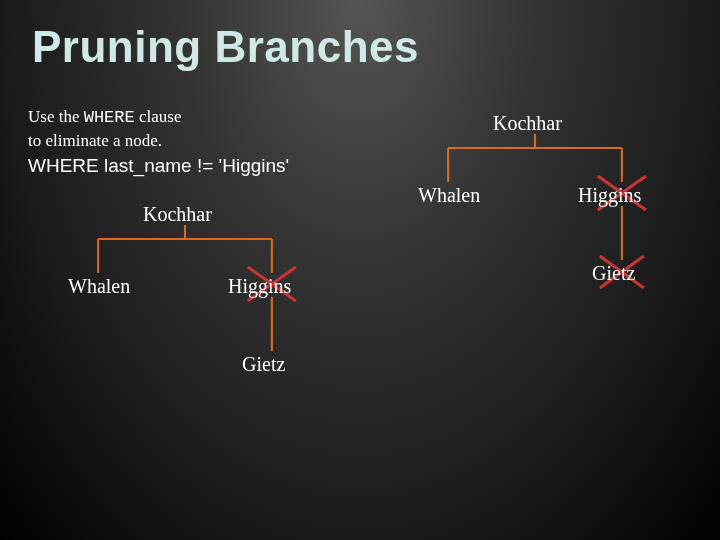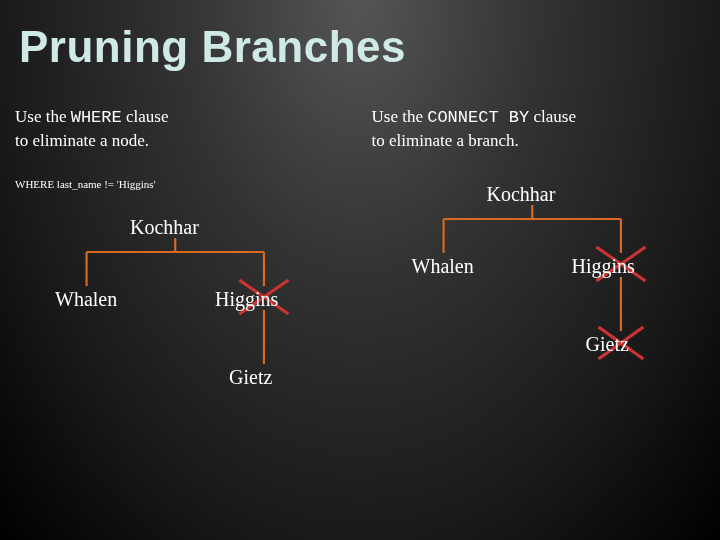--- a/index.html
+++ b/index.html
@@ -1,22 +1,22 @@
 <!DOCTYPE html>
 <html><head>
 <meta charset="utf-8">
 <style>
 html,body{margin:0;padding:0;width:720px;height:540px;background:radial-gradient(ellipse at top,#555 0%,#333 35%,#1a1a1a 70%,#000 100%);font-family:Georgia,serif;color:#fff;overflow:hidden}
-.slide{padding:22px 28px 0 15px;box-sizing:border-box;width:100%;height:100%;position:relative}
+.slide{padding:22px 28px 0 28px;box-sizing:border-box;width:100%;height:100%;position:relative}
 .title{font-family:Arial,Helvetica,sans-serif;font-weight:700;font-size:44px;color:#cfe9e7;margin:0 0 34px 4px;letter-spacing:.5px}
 .cols{display:flex;gap:36px}
 .col{flex:1}
-.desc{font-size:17px;line-height:1.35;margin-bottom:24px;white-space:pre-line}
+.desc{font-size:17px;line-height:1.35;white-space:pre-line}
 .desc .code{font-family:"Courier New",monospace}
-.sql{font-family:Liberation Serif, serif;font-size:11px;line-height:1.4;white-space:pre;margin-bottom:18px}
+.sql{font-family:Liberation Sans, sans-serif;font-size:19px;line-height:1.4;white-space:pre;margin-bottom:18px}
 .tree{position:relative;height:210px;font-size:20px}
 .node{position:absolute;white-space:nowrap}
 svg.lines{position:absolute;top:0;left:0;width:100%;height:100%;pointer-events:none}
 svg.lines line{stroke:#d86b1f;stroke-width:2}
 .x1,.x2{stroke:#c33 !important;stroke-width:3 !important}
 </style>
 </head>
 <body>
 
 <div class="slide">
@@ -41,22 +41,20 @@
           <line class="x2" x1="256" y1="70" x2="210" y2="104"></line>
         </svg>
         <span class="node" style="left:115px;top:6px">Kochhar</span>
         <span class="node" style="left:40px;top:78px">Whalen</span>
         <span class="node" style="left:200px;top:78px">Higgins</span>
         <span class="node" style="left:214px;top:156px">Gietz</span>
       </div>
     </div>
 
     <div class="col">
-      <div class="desc"><span>Use the </span><span class="code">CONNECT BY</span><span> clause
-to eliminate a branch.</span></div>
 
       <div class="tree">
         <svg class="lines" viewBox="0 0 300 210" preserveAspectRatio="none">
           <line x1="150" y1="28" x2="150" y2="42"></line>
           <line x1="67" y1="42" x2="233" y2="42"></line>
           <line x1="67" y1="42" x2="67" y2="76"></line>
           <line x1="233" y1="42" x2="233" y2="76"></line>
           <line x1="233" y1="100" x2="233" y2="154"></line>
 
           <line class="x1" x1="210" y1="70" x2="256" y2="104"></line>

